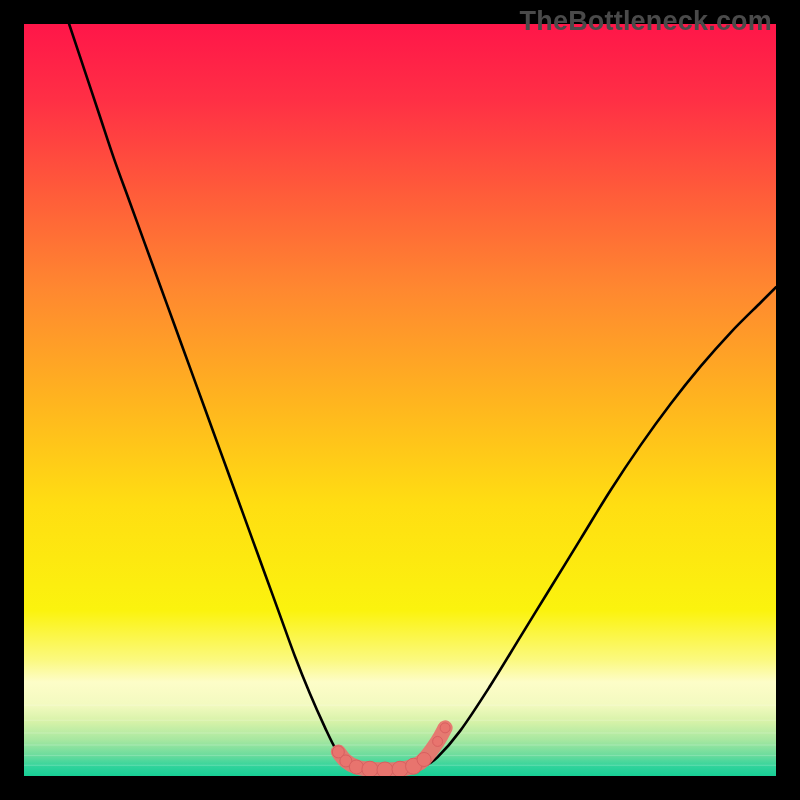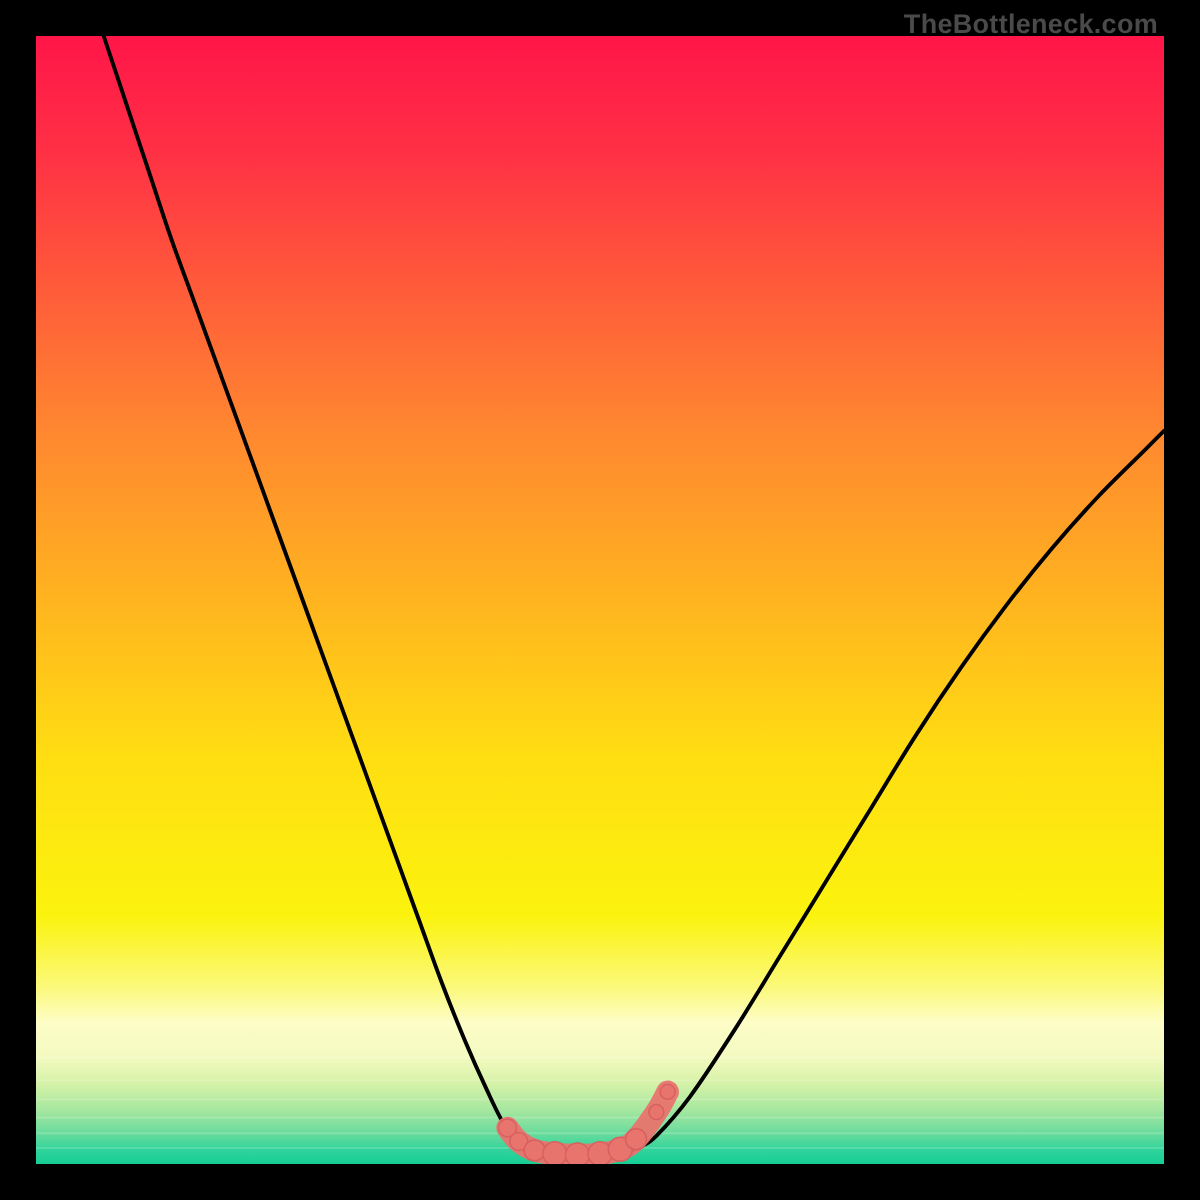--- a/index.html
+++ b/index.html
@@ -20,21 +20,21 @@
   }
   .gradient {
     position: absolute;
     inset: 0;
   }
   .watermark {
     position: absolute;
     top: 6px;
     right: 28px;
     font-family: Arial, Helvetica, sans-serif;
-    font-size: 18px;
+    font-size: 27px;
     font-weight: 600;
     color: #4a4a4a;
     letter-spacing: 0.2px;
     text-align: center;
   }
   svg.curves {
     position: absolute;
     inset: 0;
     width: 100%;
     height: 100%;

